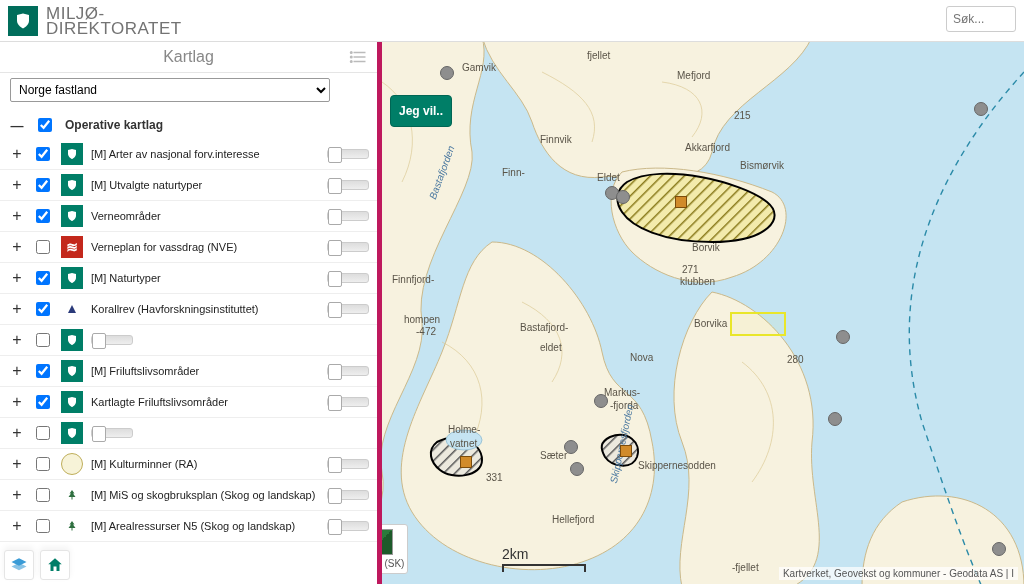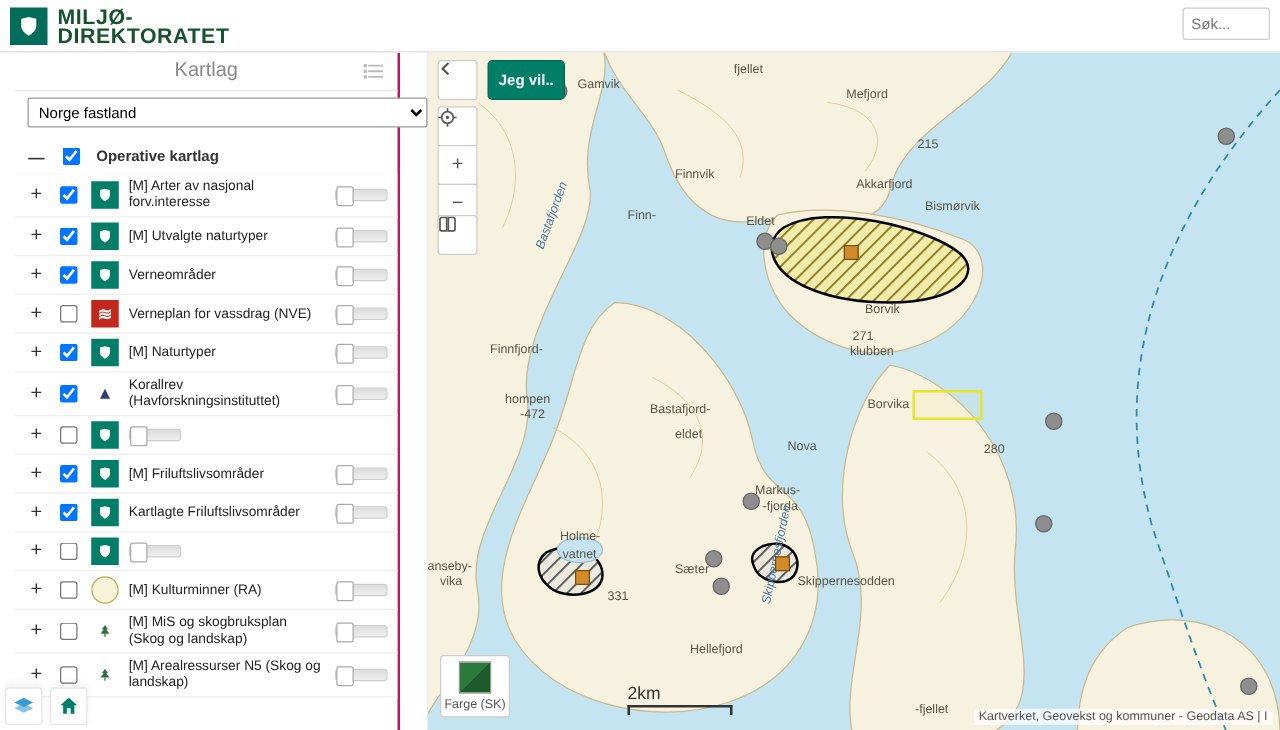--- a/index.html
+++ b/index.html
@@ -28,25 +28,25 @@
     z-index: 20;
   }
   .logo-box {
     width: 30px; height: 30px;
     background: #006d5b;
     display: flex; align-items: center; justify-content: center;
     margin-right: 8px;
   }
   .logo-box svg { width: 18px; height: 18px; }
   .brand {
-    color: #14532d;
+    color: #737373;
     font-size: 17px;
     line-height: 15px;
     letter-spacing: 0.5px;
-    font-weight: 700;
+    font-weight: 400;
   }
   .brand .l1 { display:block; }
   .brand .l2 { display:block; }
   .search {
     position: absolute;
     right: 8px;
     top: 6px;
   }
   .search input {
     width: 70px;
@@ -62,24 +62,24 @@
   
   .main {
     position: absolute;
     top: 42px; left:0; right:0; bottom:0;
     overflow: hidden;
   }
 
   
   .sidepanel {
     position: absolute;
-    left: 12px; top: 0; bottom: 0;
-    width: 308px;
+    left: 0; top: 0; bottom: 0;
+    width: 382px;
     background: #fff;
-    border-right: 2px solid #be185d;
+    border-right: 5px solid #be185d;
     z-index: 15;
     box-sizing: border-box;
   }
   .panel-title {
     height: 30px;
     display: flex;
     align-items: center;
     justify-content: center;
     color: #888;
     font-size: 16px;
@@ -181,20 +181,21 @@
     border-radius:3px;
     display:flex; align-items:center; justify-content:center;
     color:#555;
     font-size:16px;
     cursor:pointer;
   }
   .ctrl-btn.teal {
     background:#007e67; color:#fff; border-color:#006654;
     font-size:12px; font-weight:bold; width:60px;
     border-radius:4px;
+    margin-top:47px;
   }
 
   .ctrl-block1 { position:absolute; left:8px; top:6px; z-index:5;}
   .ctrl-jegvil { position:absolute; left:48px; top:6px; z-index:5;}
   .ctrl-block2 { position:absolute; left:8px; top:44px; z-index:5;}
   .ctrl-block3 { position:absolute; left:8px; top:130px; z-index:5;}
 
   .ctrl-stack .ctrl-btn { border-radius:0; margin-top:-1px;}
   .ctrl-stack .ctrl-btn:first-child { border-top-left-radius:3px; border-top-right-radius:3px;}
   .ctrl-stack .ctrl-btn:last-child { border-bottom-left-radius:3px; border-bottom-right-radius:3px;}

